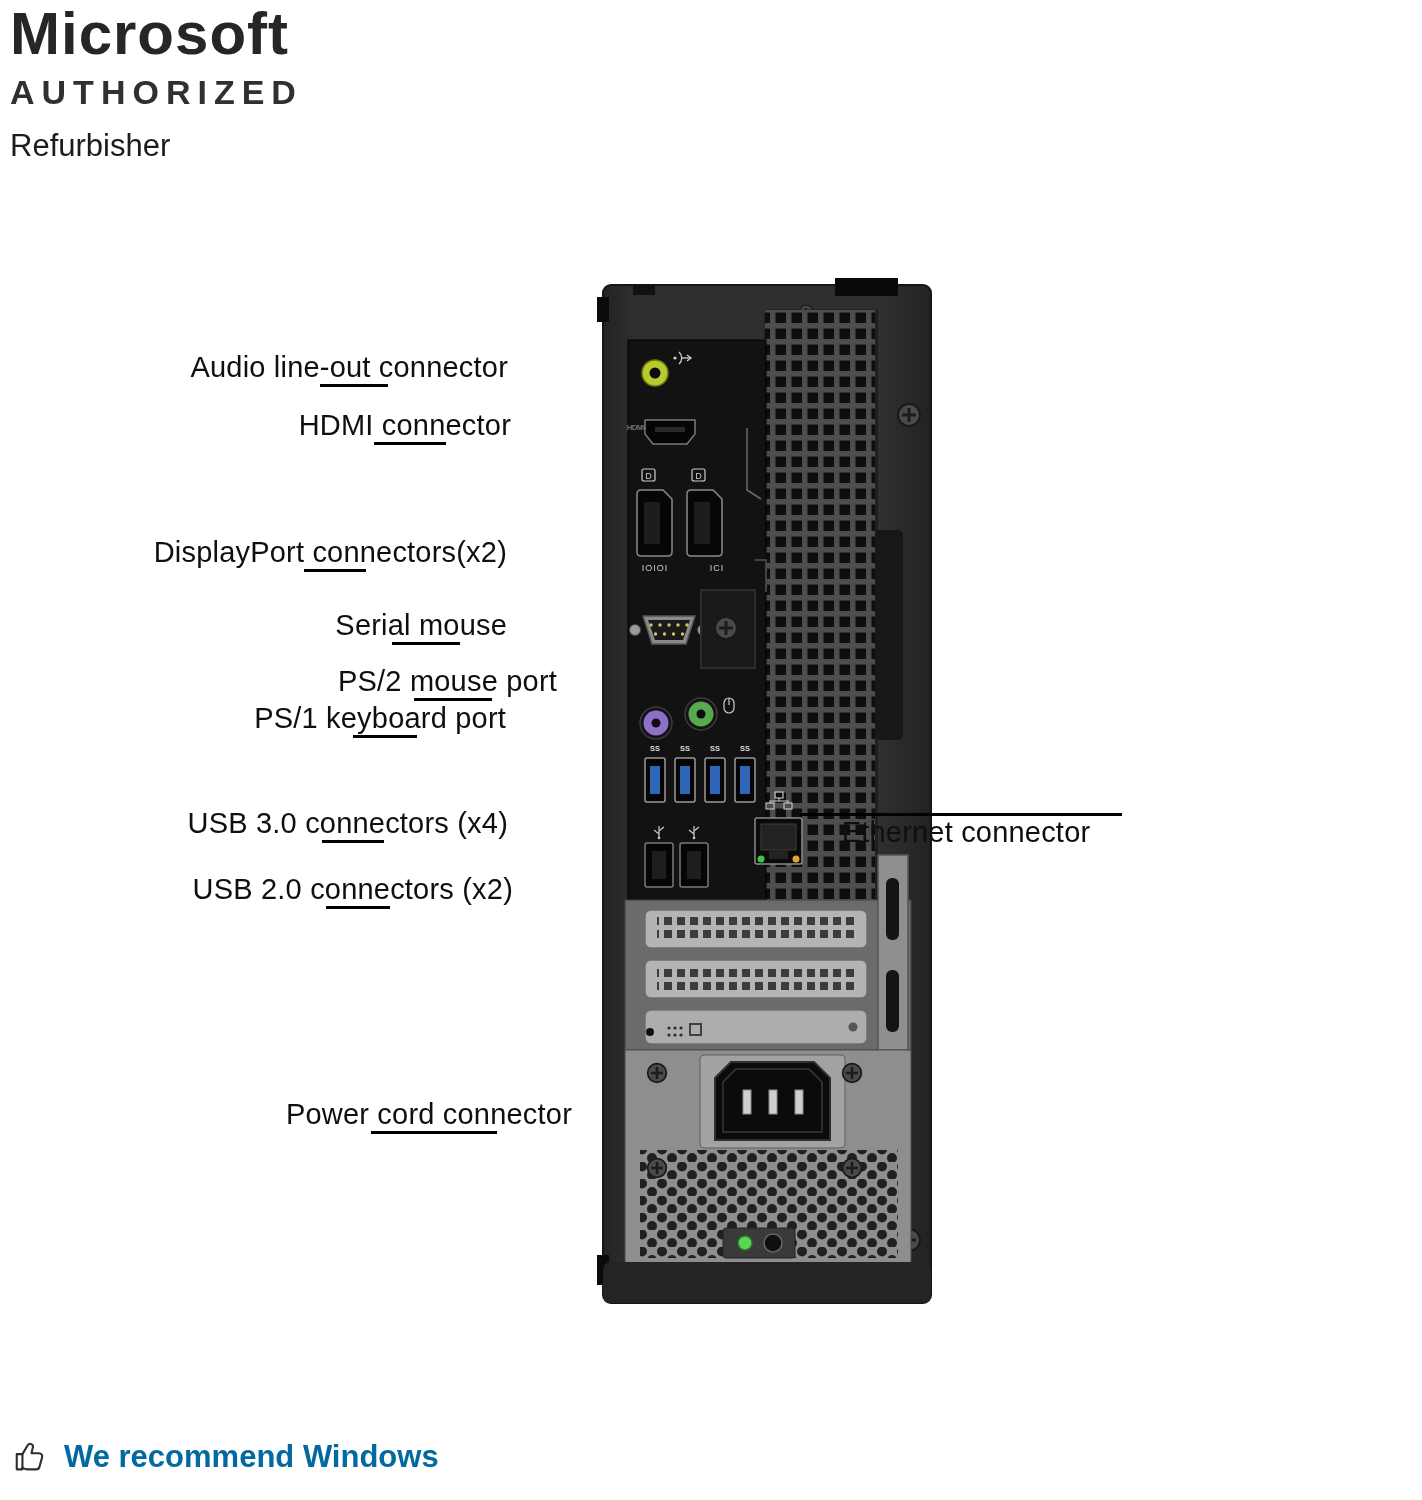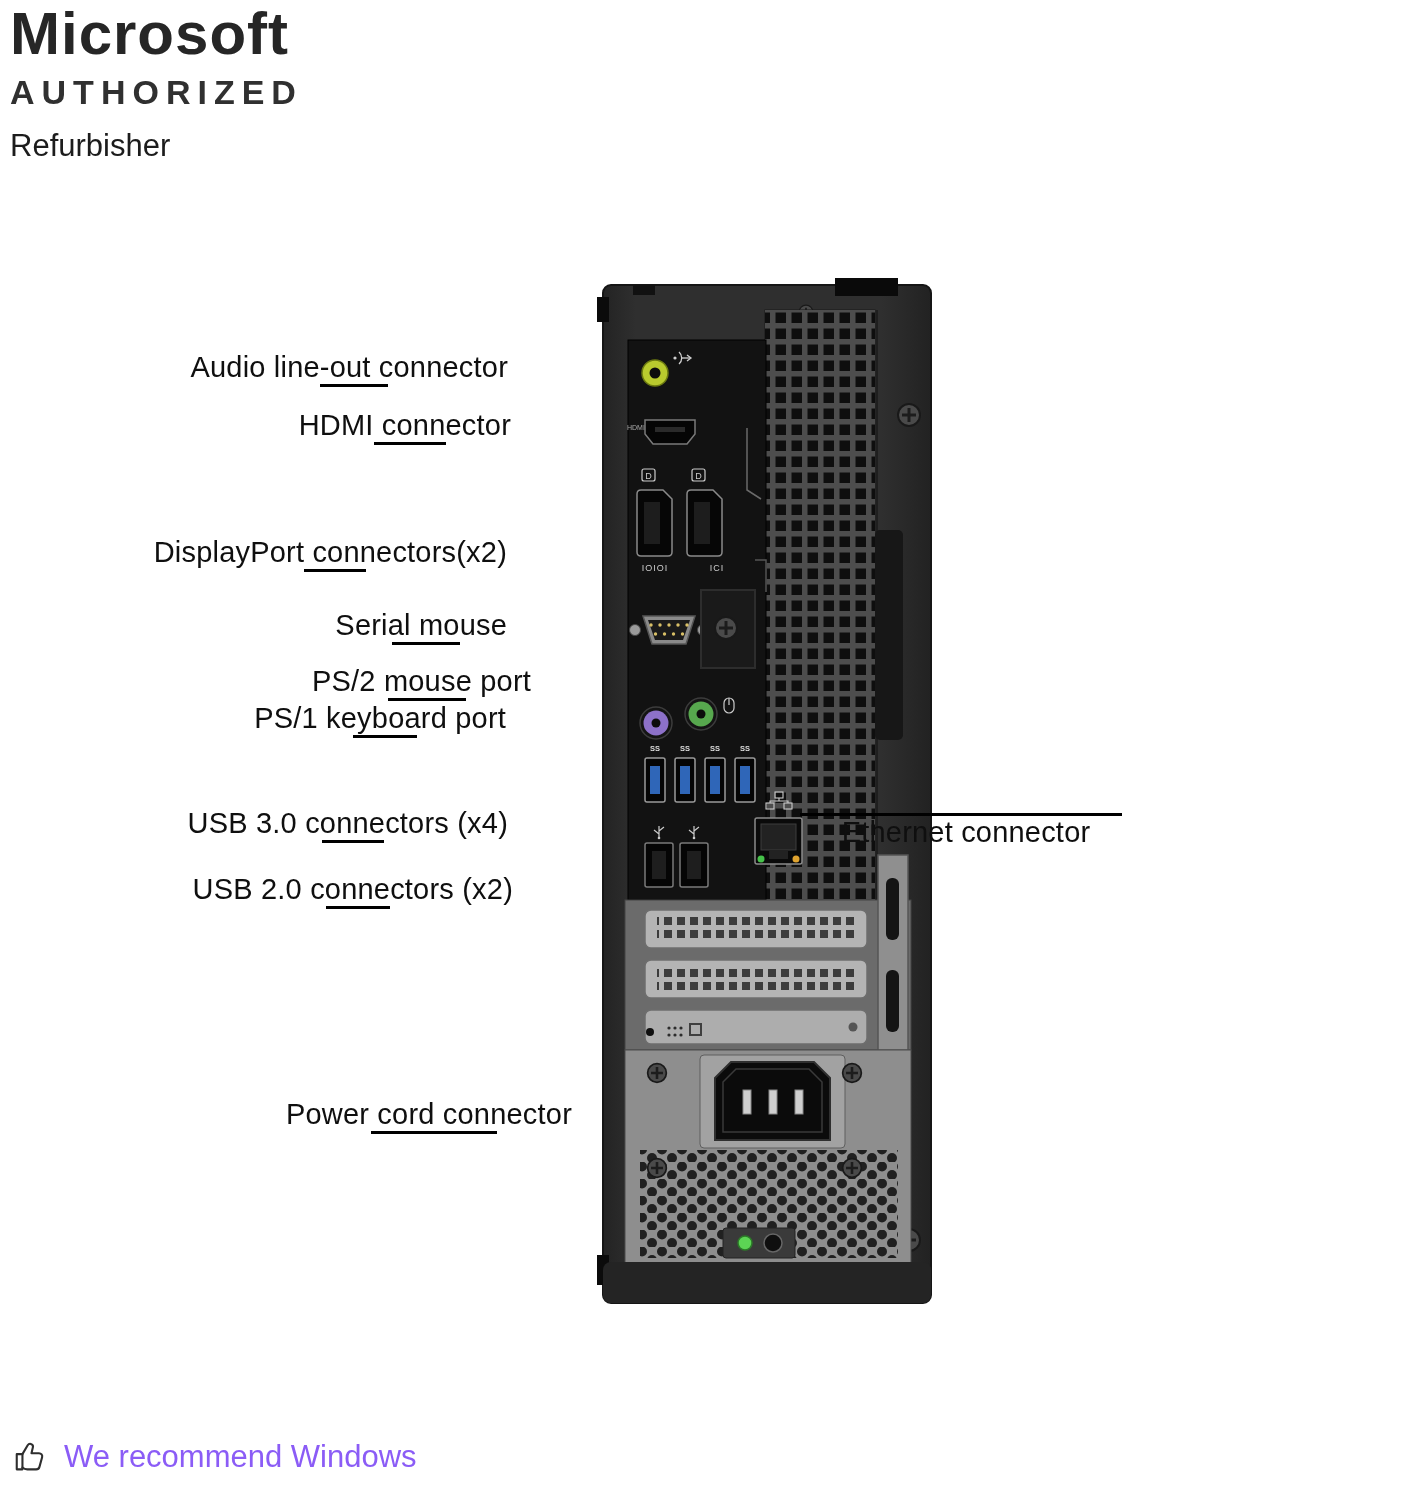--- a/index.html
+++ b/index.html
@@ -20,21 +20,21 @@
 
   
   .callout { position:absolute; display:flex; align-items:center; height:40px; white-space:nowrap; z-index:3;flex-direction:column; }
   .co-text { font-size:29px; color:#0f0f0f; letter-spacing:0.2px; }
   .co-line { height:3px; background:#000; flex:none; }
   .co-left .co-line { margin-left:10px; }
   .co-right .co-line { margin-right:10px; }
 
   
   .footer { position:absolute; left:12px; top:1438px; display:flex; align-items:center; gap:14px; z-index:3; }
-  .footer-text { font-size:31px; font-weight:400; color:#8b5cf6; }
+  .footer-text { font-size:31px; font-weight:700; color:#0369a1; }
 </style>
 </head>
 <body>
 
 <div class="stage">
 
   <div class="brand">
     <div class="brand-microsoft">Microsoft</div>
     <div class="brand-authorized">AUTHORIZED</div>
     <div class="brand-refurbisher">Refurbisher</div>
@@ -296,21 +296,21 @@
   <div class="callout co-left" style="top:536px; right:783px;">
     <span class="co-text">DisplayPort connectors(x2)</span>
     <span class="co-line" style="width:62px"></span>
   </div>
 
   <div class="callout co-left" style="top:609px; right:783px;">
     <span class="co-text">Serial mouse</span>
     <span class="co-line" style="width:68px"></span>
   </div>
 
-  <div class="callout co-left" style="top:665px; right:759px;margin-left:36px;">
+  <div class="callout co-left" style="top:665px; right:733px;margin-left:36px;">
     <span class="co-text">PS/2 mouse port</span>
     <span class="co-line" style="width:78px"></span>
   </div>
 
   <div class="callout co-left" style="top:702px; right:784px;">
     <span class="co-text">PS/1 keyboard port</span>
     <span class="co-line" style="width:64px"></span>
   </div>
 
   <div class="callout co-left" style="top:807px; right:782px;">

